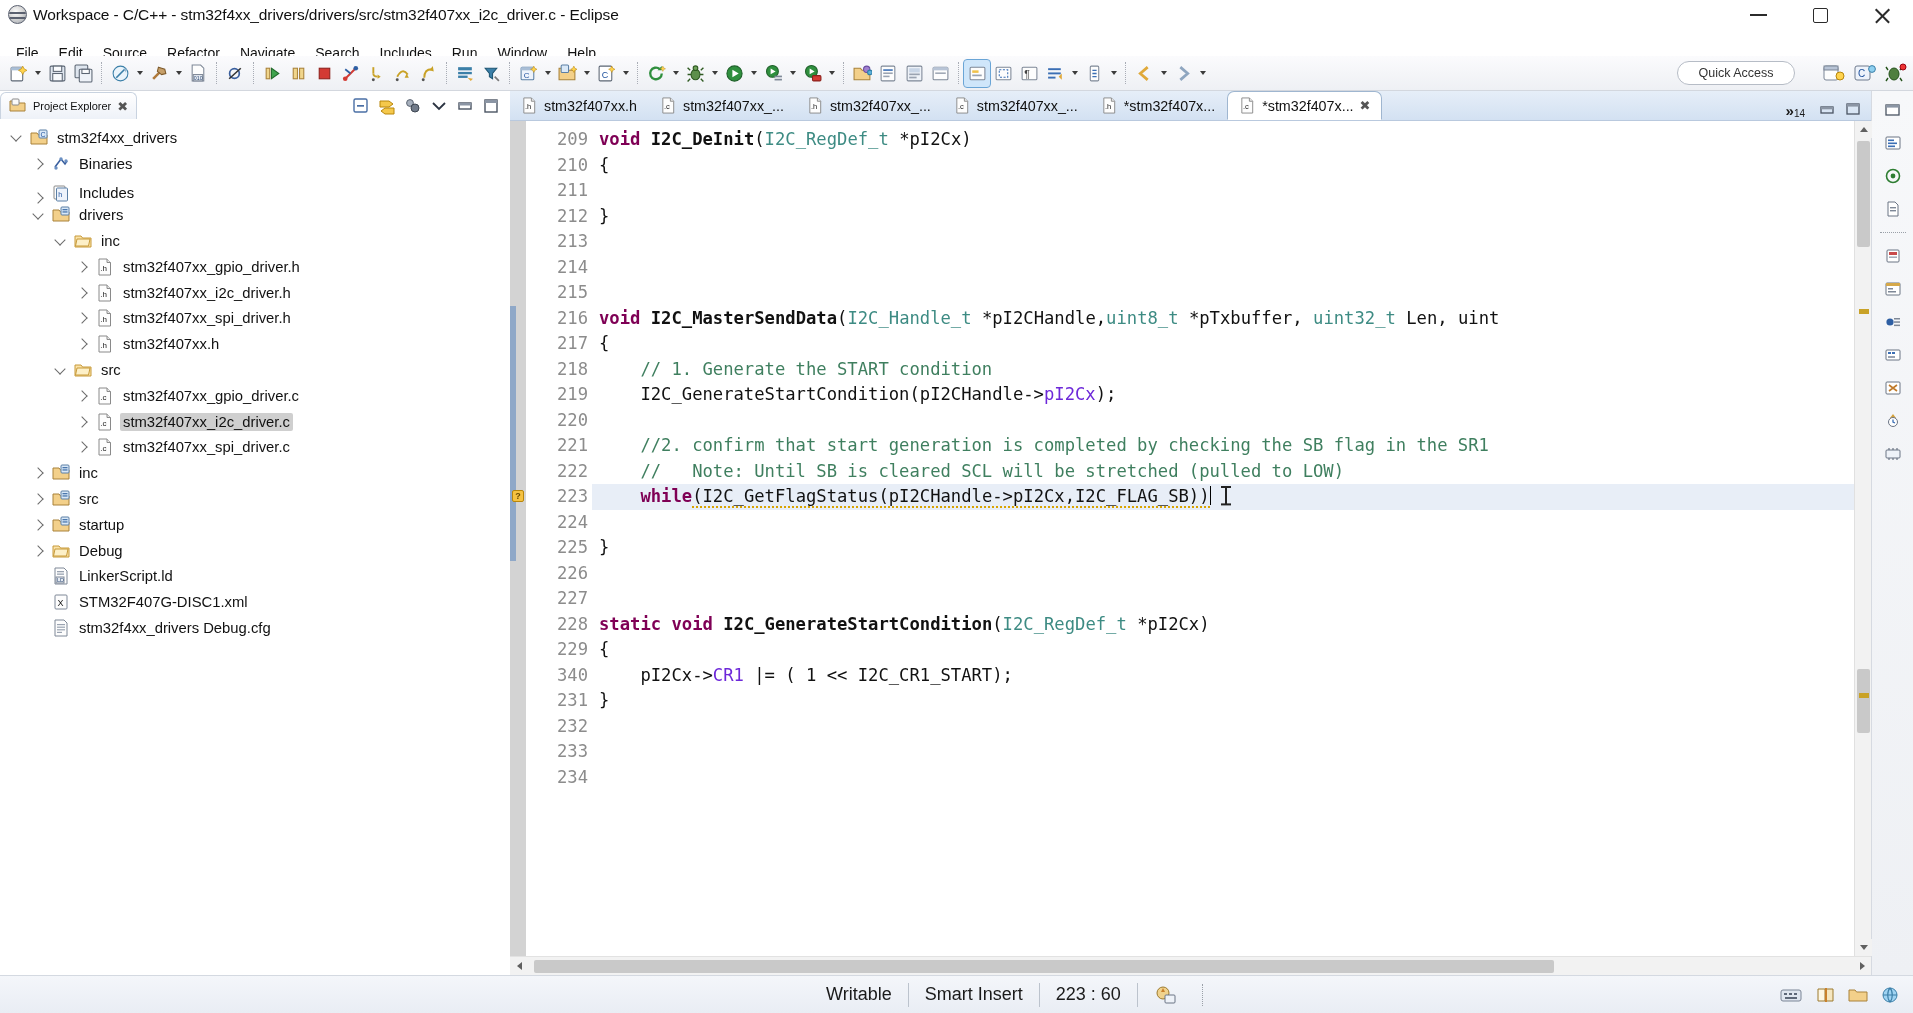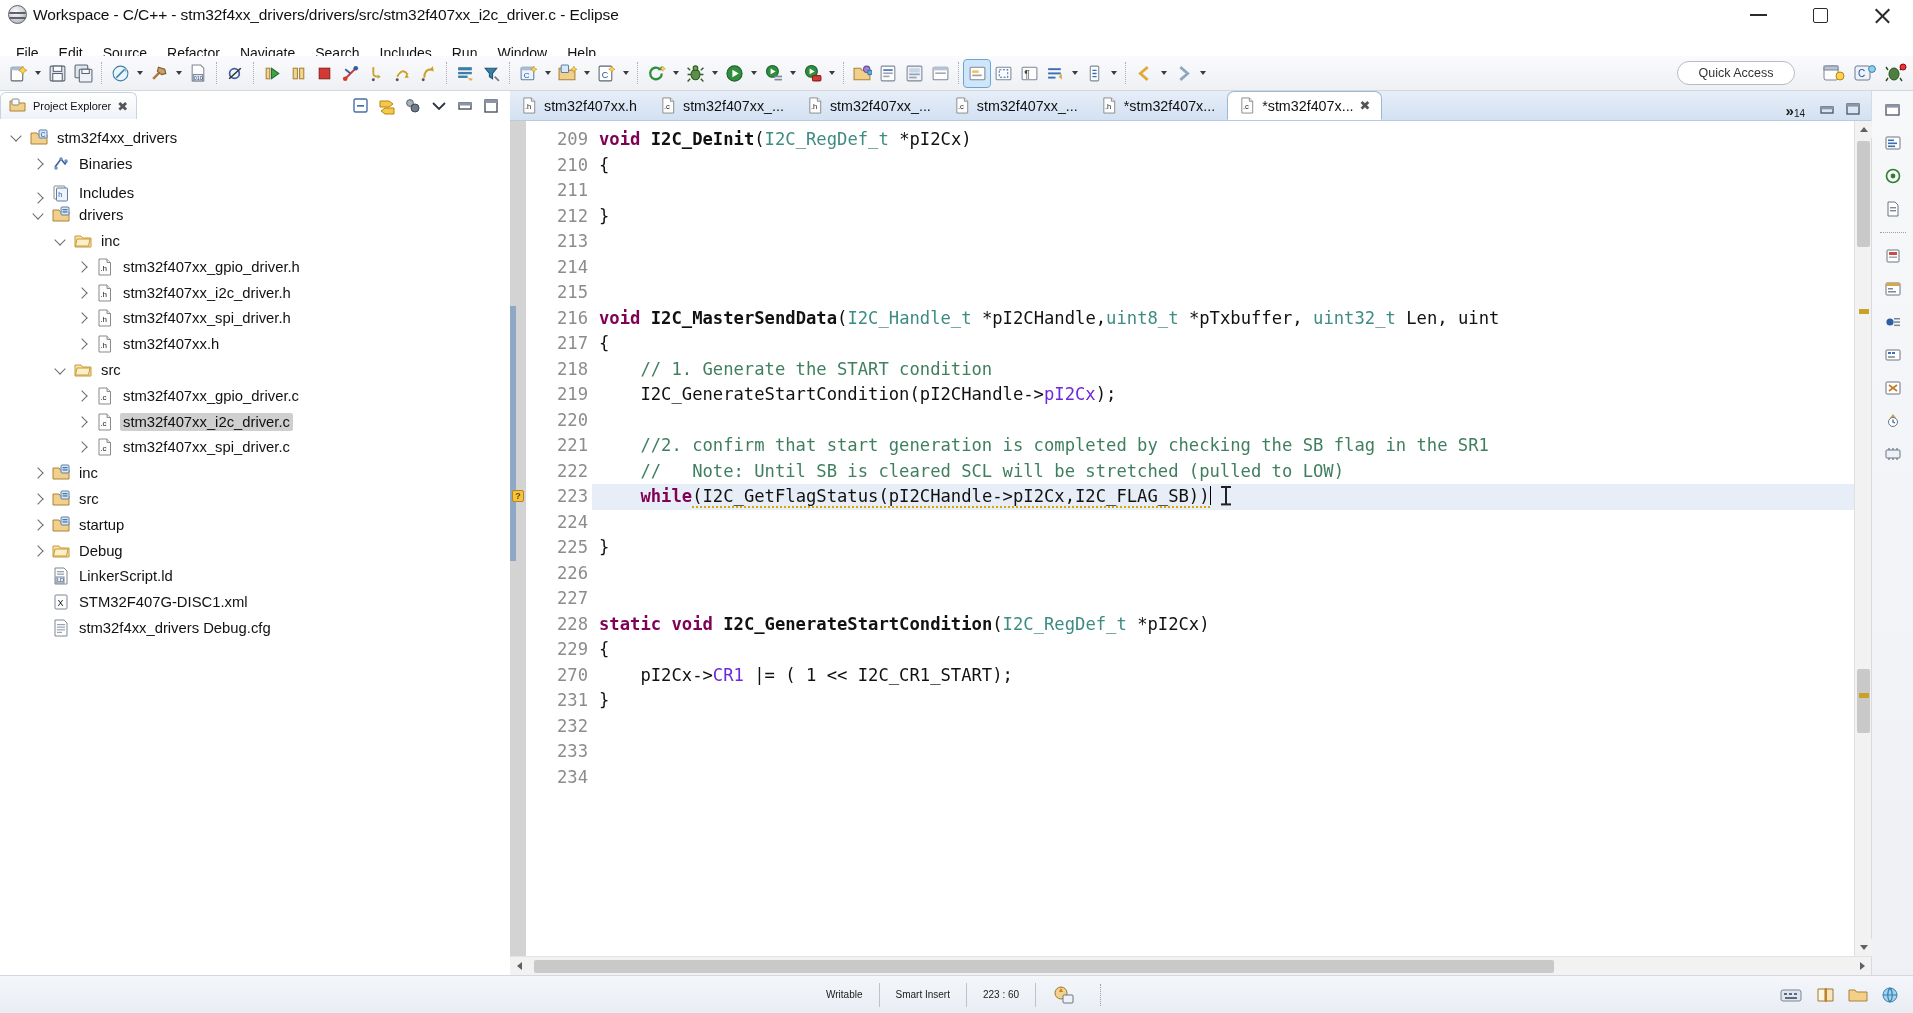--- a/index.html
+++ b/index.html
@@ -318,21 +318,21 @@
   }
   .rb-ic { width: 28px; height: 26px; display:flex;align-items:center;justify-content:center; border-radius:3px; }
   .rb-sep { width: 26px; height: 1px; border-top: 1px dotted #9aa0a8; margin: 3px 0; }
 
   
   .statusbar {
     height: 38px; flex: 0 0 38px;
     background: linear-gradient(#f4f6fa,#e9edf4);
     border-top: 1px solid #d4d9e1;
     display: flex; align-items: center;
-    font-size: 10px; color: #1a1a1a;
+    font-size: 18px; color: #1a1a1a;
     padding-left: 10px;
     text-align: center;
   }
   .sb-cell {
     padding: 0 16px; height: 24px; display:flex; align-items:center;
     border-left: 1px solid #bcc3cd;
   }
   .sb-cell.first { border-left: none; }
   .sb-dots { border-left: 1px dotted #9aa0a8; height: 22px; margin-left: 8px; }
   .sb-right { margin-left: auto; display:flex; align-items:center; gap: 10px; padding-right: 12px;}
@@ -1180,21 +1180,21 @@
             <div class="lineno">220</div>
             <div class="lineno">221</div>
             <div class="lineno">222</div>
             <div class="lineno">223</div>
             <div class="lineno">224</div>
             <div class="lineno">225</div>
             <div class="lineno">226</div>
             <div class="lineno">227</div>
             <div class="lineno">228</div>
             <div class="lineno">229</div>
-            <div class="lineno">270</div>
+            <div class="lineno">340</div>
             <div class="lineno">231</div>
             <div class="lineno">232</div>
             <div class="lineno">233</div>
             <div class="lineno">234</div>
           </div>
         <div class="code" id="code"><div class="cline"><span class="kw">void</span><span class="pln"> </span><span class="fn">I2C_DeInit</span><span class="pln">(</span><span class="typ">I2C_RegDef_t</span><span class="pln"> *pI2Cx)</span></div><div class="cline"><span class="pln">{</span></div><div class="cline"></div><div class="cline"><span class="pln">}</span></div><div class="cline"></div><div class="cline"></div><div class="cline"></div><div class="cline"><span class="kw">void</span><span class="pln"> </span><span class="fn">I2C_MasterSendData</span><span class="pln">(</span><span class="typ">I2C_Handle_t</span><span class="pln"> *pI2CHandle,</span><span class="typ">uint8_t</span><span class="pln"> *pTxbuffer, </span><span class="typ">uint32_t</span><span class="pln"> Len, uint</span></div><div class="cline"><span class="pln">{</span></div><div class="cline"><span class="cmt">    // 1. Generate the START condition</span></div><div class="cline"><span class="pln">    I2C_GenerateStartCondition(pI2CHandle-&gt;</span><span class="fld">pI2Cx</span><span class="pln">);</span></div><div class="cline"></div><div class="cline"><span class="cmt">    //2. confirm that start generation is completed by checking the SB flag in the SR1</span></div><div class="cline"><span class="cmt">    //   Note: Until SB is cleared SCL will be stretched (pulled to LOW)</span></div><div class="cline hl"><span class="pln">    </span><span class="kw">while</span><span class="pln err-underline">(I2C_GetFlagStatus(pI2CHandle-&gt;pI2Cx,I2C_FLAG_SB))</span><span class="caret"></span><span class="ibeam"></span></div><div class="cline"></div><div class="cline"><span class="pln">}</span></div><div class="cline"></div><div class="cline"></div><div class="cline"><span class="kw">static void</span><span class="pln"> </span><span class="fn">I2C_GenerateStartCondition</span><span class="pln">(</span><span class="typ">I2C_RegDef_t</span><span class="pln"> *pI2Cx)</span></div><div class="cline"><span class="pln">{</span></div><div class="cline"><span class="pln">    pI2Cx-&gt;</span><span class="fld">CR1</span><span class="pln"> |= ( 1 &lt;&lt; I2C_CR1_START);</span></div><div class="cline"><span class="pln">}</span></div><div class="cline"></div><div class="cline"></div><div class="cline"></div></div>
         <div class="vscroll">
           <div class="vs-arrow vs-up" style="top:0">
               <i></i>
             </div>

